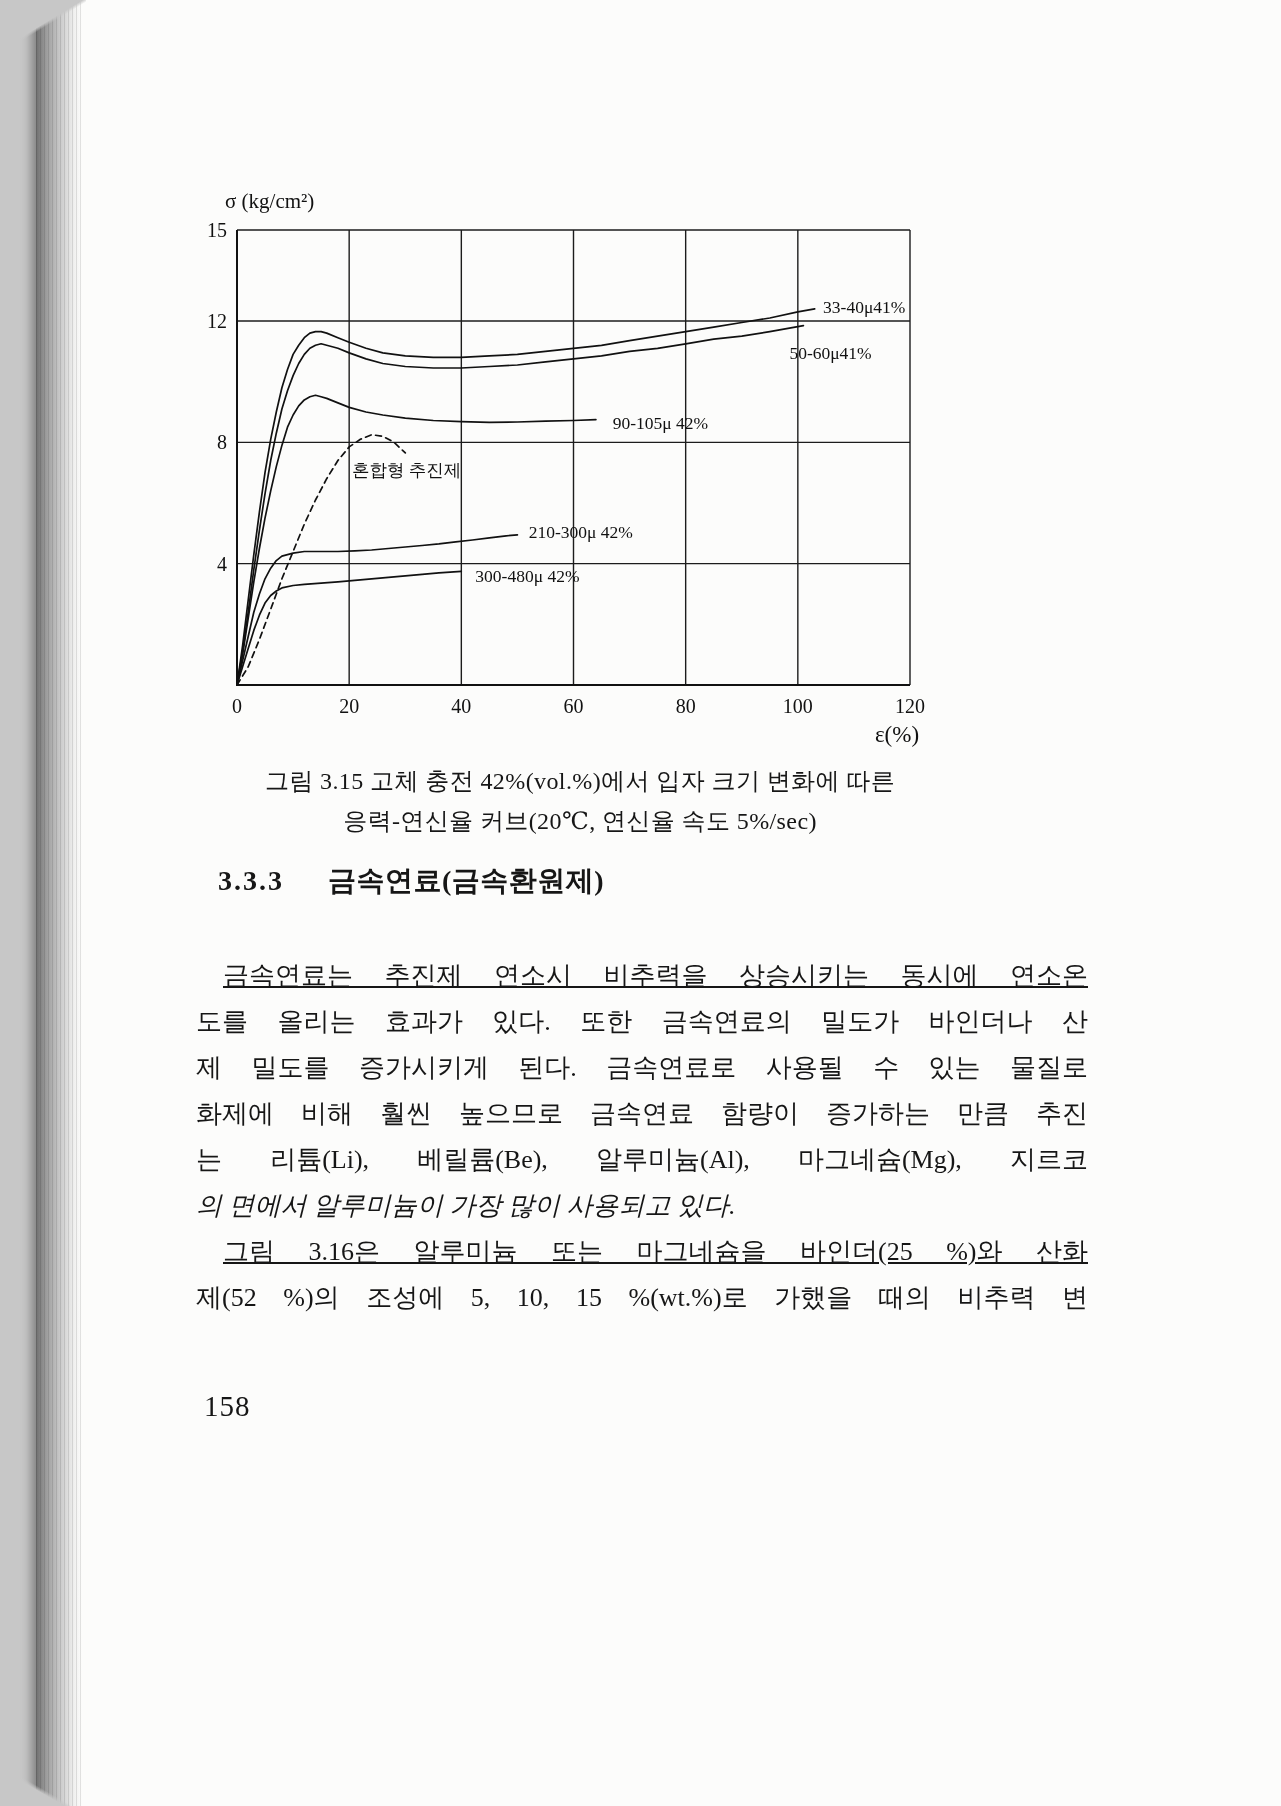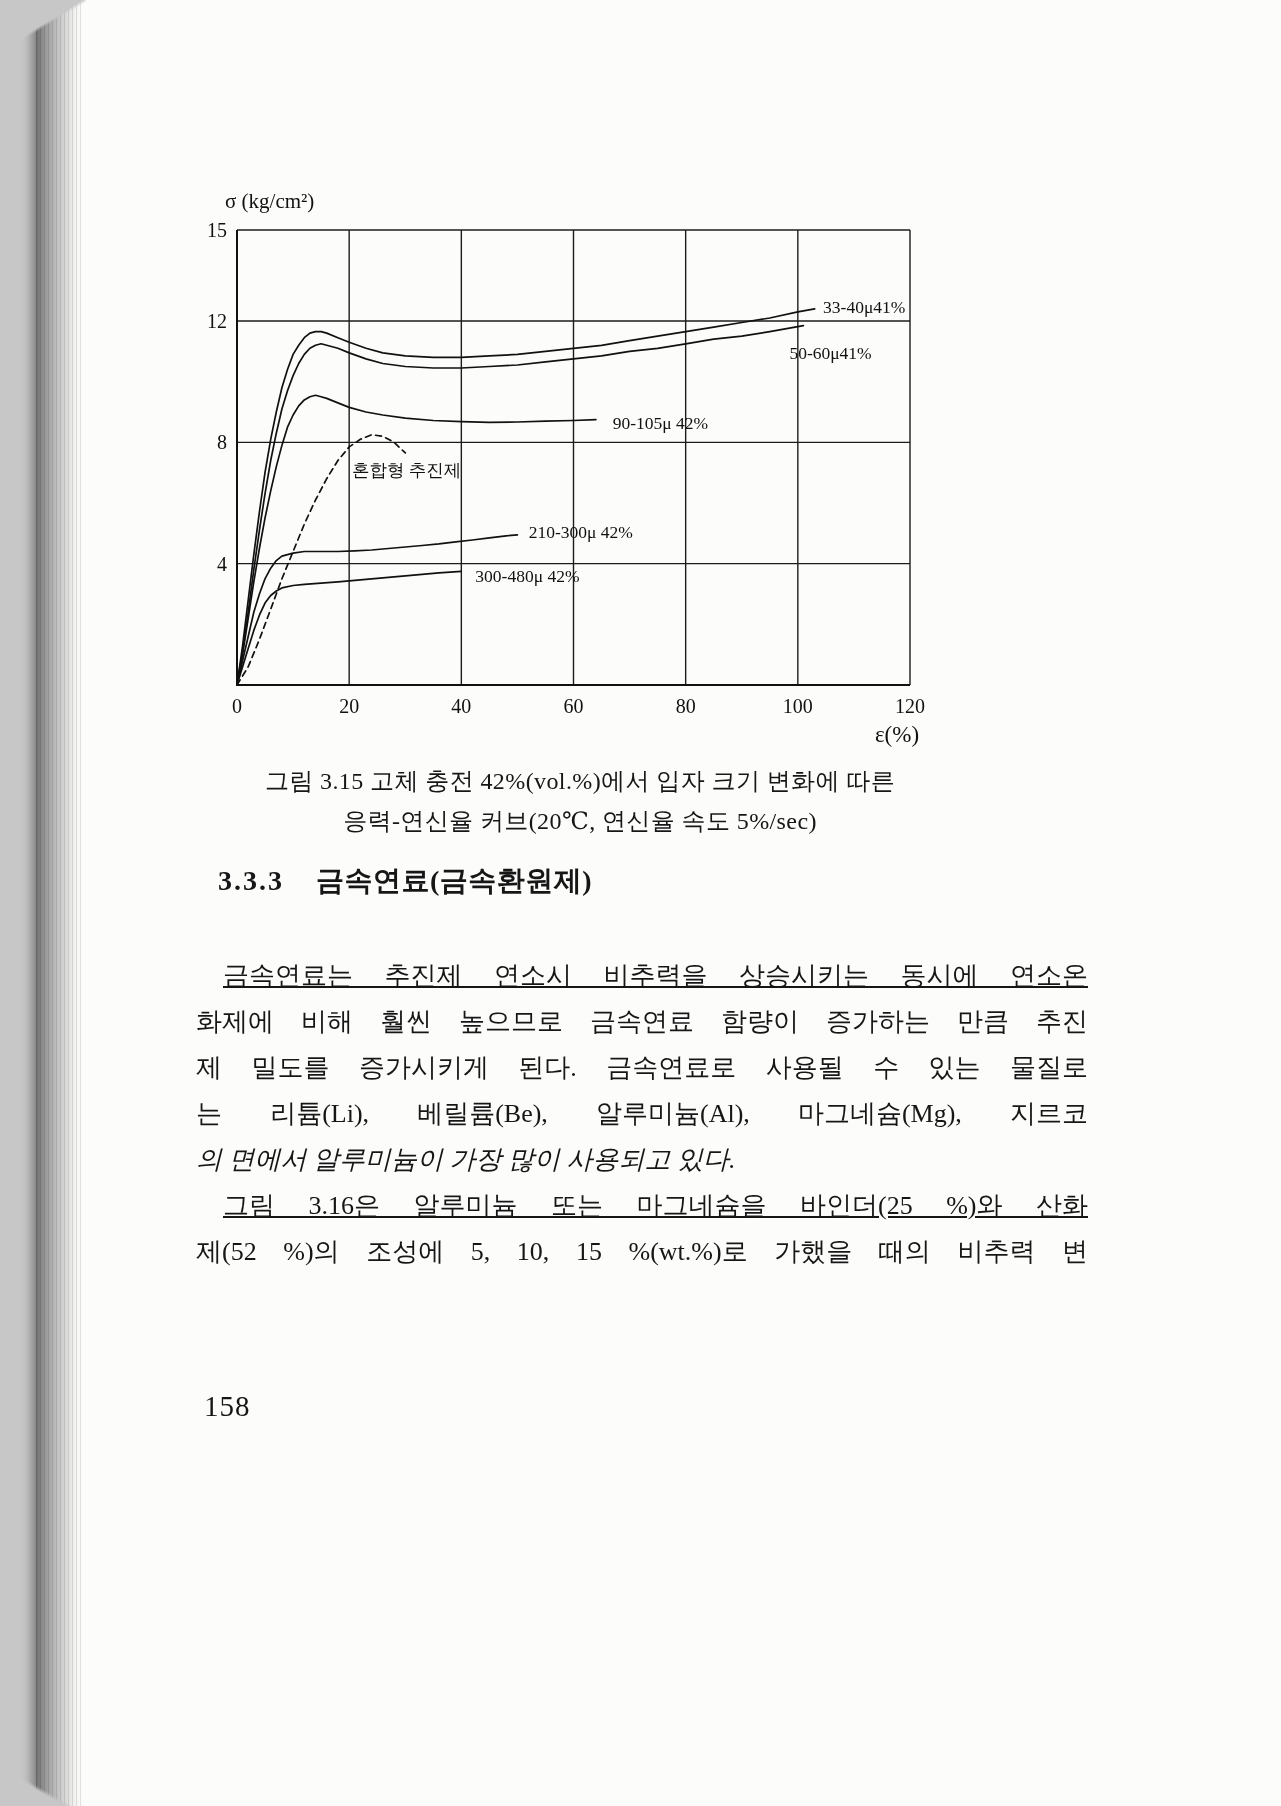--- a/index.html
+++ b/index.html
@@ -34,21 +34,21 @@
   .chart-wrap svg { display:block; width:800px; height:580px; }
   svg text { fill:#111; font-family:"Liberation Serif","DejaVu Serif",serif; }
   .caption {
     position:absolute; left:169px; top:748px; width:750px;
     text-align:center; font-size:24px; line-height:40px; letter-spacing:0.4px;margin-top:13px;
   }
   .heading {
     position:absolute; left:182px; top:862px;
     font-size:28px; font-weight:bold; letter-spacing:0.5px;
   }
-  .heading .sec-num { margin-right:32px; letter-spacing:2px; }
+  .heading .sec-num { margin-right:44px; letter-spacing:2px; }
   .bodytext {
     position:absolute; left:160px; top:953px; width:892px;
     font-size:26px; line-height:46px;
   }
   .bline { text-align:justify; text-align-last:justify; }
   .bline.first { text-indent:27px;text-decoration:underline; }
   .bline.lastline { text-align-last:left;font-style:italic; }
   .pagenum {
     position:absolute; left:168px; top:1390px;
     font-size:29px; font-weight:normal; letter-spacing:1px;
@@ -106,22 +106,23 @@
     <div>그림 3.15  고체 충전 42%(vol.%)에서 입자 크기 변화에 따른</div>
     <div>응력-연신율 커브(20℃, 연신율 속도 5%/sec)</div>
   </div>
 
   <div class="heading">
     <span class="sec-num">3.3.3</span><span>금속연료(금속환원제)</span>
   </div>
 
   <div class="bodytext">
       <div class="bline first">금속연료는 추진제 연소시 비추력을 상승시키는 동시에 연소온</div>
+      <div class="bline">도를 올리는 효과가 있다. 또한 금속연료의 밀도가 바인더나 산</div>
+      <div class="bline">제 밀도를 증가시키게 된다. 금속연료로 사용될 수 있는 물질로</div>
       <div class="bline">화제에 비해 훨씬 높으므로 금속연료 함량이 증가하는 만큼 추진</div>
-      <div class="bline">제 밀도를 증가시키게 된다. 금속연료로 사용될 수 있는 물질로</div>
       <div class="bline">는 리튬(Li), 베릴륨(Be), 알루미늄(Al), 마그네슘(Mg), 지르코</div>
       <div class="bline lastline">의 면에서 알루미늄이 가장 많이 사용되고 있다.</div>
       <div class="bline first">그림 3.16은 알루미늄 또는 마그네슘을 바인더(25 %)와 산화</div>
       <div class="bline">제(52 %)의 조성에 5, 10, 15 %(wt.%)로 가했을 때의 비추력 변</div>
     </div>
 
   <div class="pagenum">158</div>
 </div>
 
 <div class="corner-top"></div>

